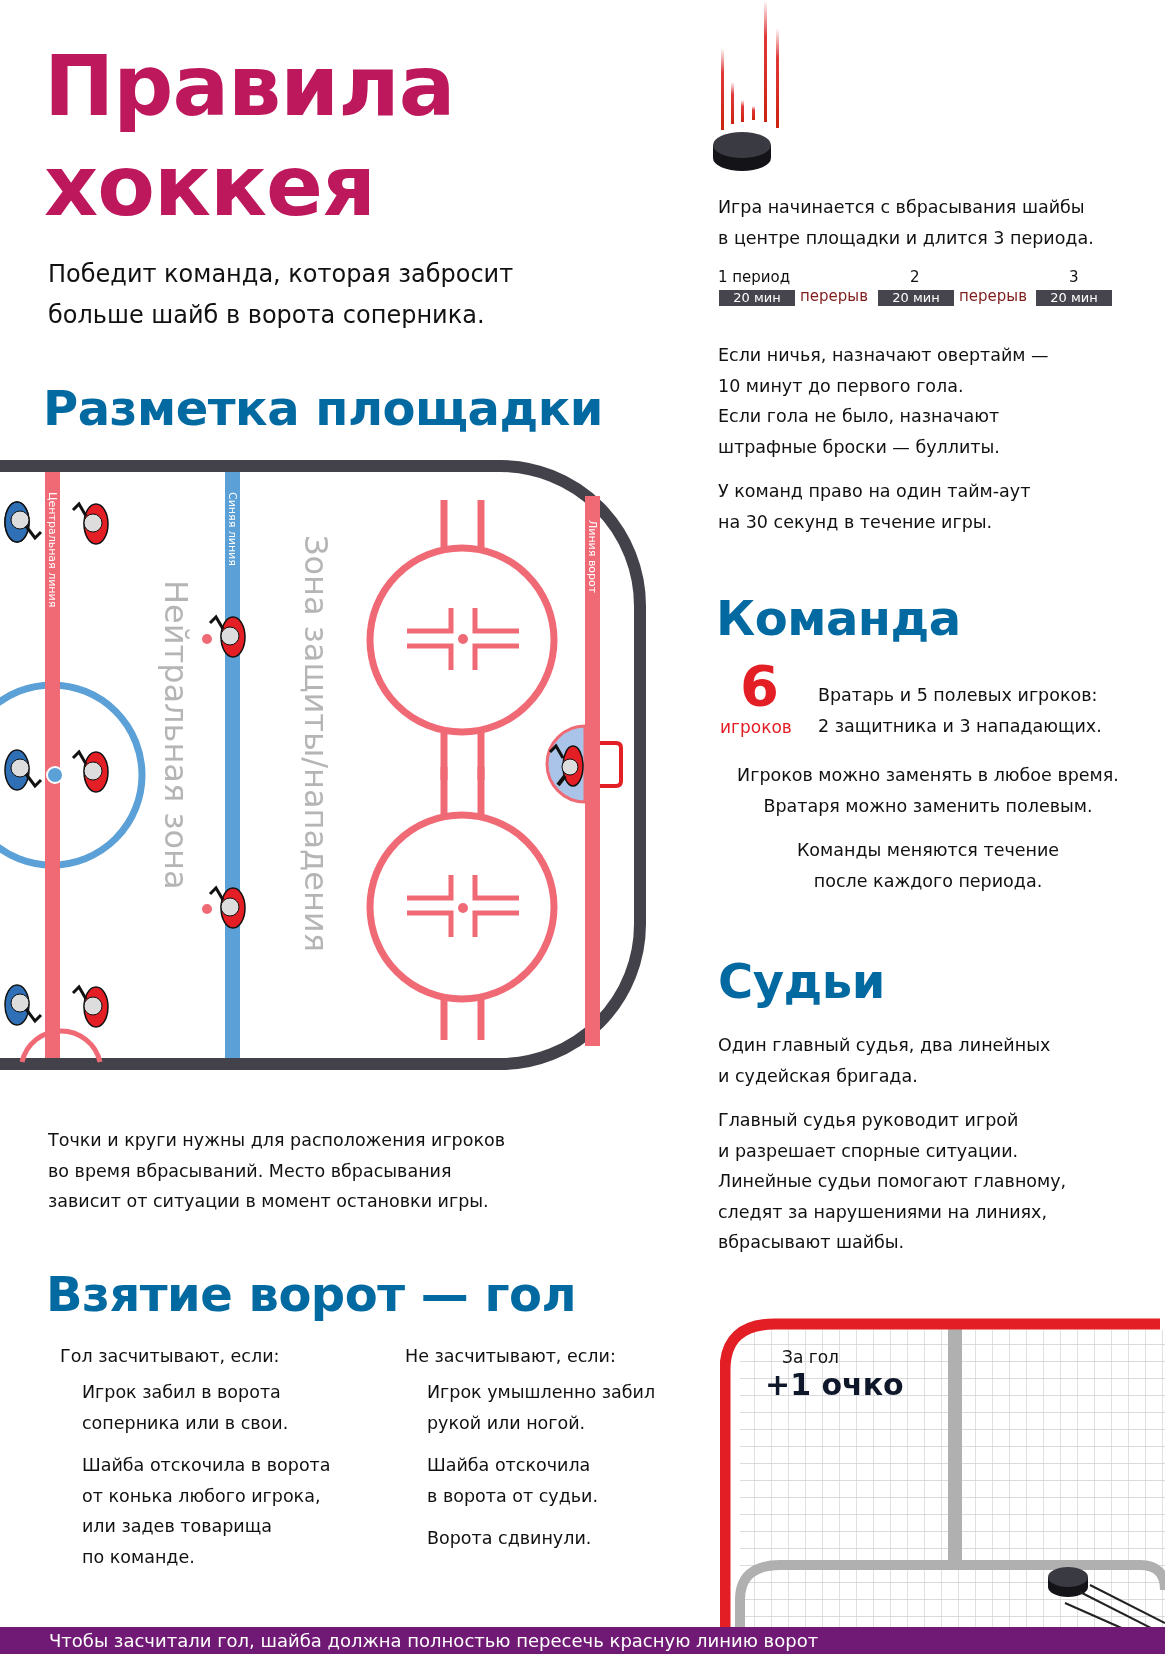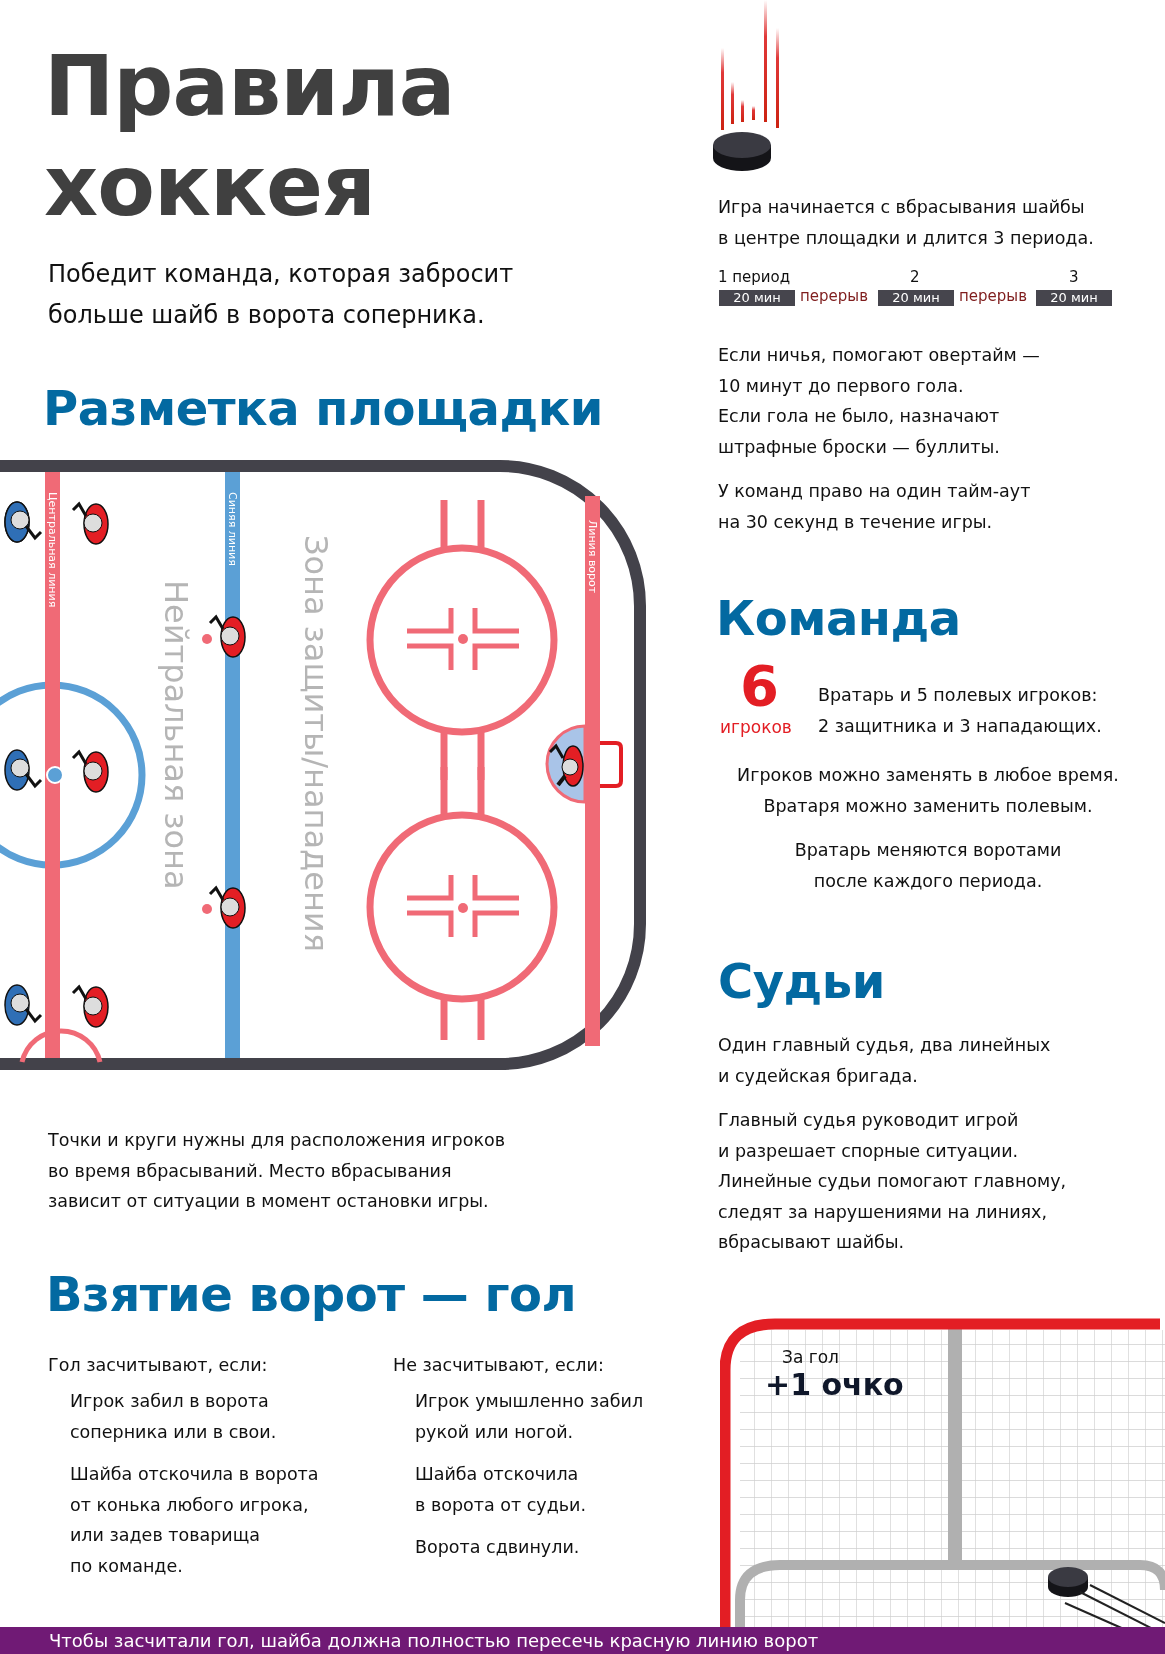--- a/index.html
+++ b/index.html
@@ -1,34 +1,34 @@
 <!DOCTYPE html>
 <html><head>
 <meta charset="utf-8">
 <style>
   * { box-sizing: border-box; margin: 0; padding: 0; }
   html, body { width: 1165px; height: 1654px; background: #ffffff; overflow: hidden; }
   body { position: relative; font-family: "DejaVu Sans", "Liberation Sans", sans-serif; color: #111; }
 
   .abs { position: absolute; }
 
-  .title { left: 44px; top: 36px; font-size: 84px; font-weight: bold; line-height: 100px; color: #404040; letter-spacing: -1px; }
+  .title { left: 44px; top: 36px; font-size: 84px; font-weight: bold; line-height: 100px; color: #be185d; letter-spacing: -1px; }
   .intro { left: 48px; top: 254px; font-size: 24px; line-height: 41px; color: #111; }
 
   .h2 { font-size: 48px; font-weight: bold; color: #0369a1; line-height: 56px; letter-spacing: -0.5px; }
   .body-text { font-size: 17.5px; line-height: 30.5px; color: #111; }
   .body-text p { margin-bottom: 14px; }
 
   .sec-rink-title { left: 43px; top: 380px; }
   .rink { left: 0; top: 440px; width: 680px; height: 660px; }
   .rink-caption { left: 48px; top: 1125px; width: 620px; font-size: 17.5px; line-height: 30.5px; }
 
   .sec-goal-title { left: 46px; top: 1266px; }
   .goal-cols { left: 48px; top: 1341px; width: 640px; }
-  .goal-col { position: absolute; top: 9px; width: 320px; }
+  .goal-col { position: absolute; top: 0; width: 320px; margin-left: 12px; }
   .goal-col-head { font-size: 17.5px; line-height: 30px; margin-bottom: 6px; }
   .goal-col ul { list-style: none; padding-left: 22px; }
   .goal-col li { font-size: 17.5px; line-height: 30.5px; margin-bottom: 12px; }
 
   .puck-illus { left: 712px; top: 0; width: 80px; height: 175px; }
 
   .right-col { left: 718px; width: 420px; }
   .game-start { top: 192px; }
   .periods { left: 718px; top: 268px; width: 400px; height: 44px; }
   .period-label { position: absolute; top: 0; font-size: 15px; color: #111; }
@@ -92,21 +92,21 @@
   <span class="period-label" style="left:351px">3</span>
   <span class="time-box" style="left:1px">20 мин</span>
   <span class="break-label" style="left:82px">перерыв</span>
   <span class="time-box" style="left:160px">20 мин</span>
   <span class="break-label" style="left:241px">перерыв</span>
   <span class="time-box" style="left:318px">20 мин</span>
 </div>
 
 <div class="abs right-col body-text overtime">
   <p>
-    <span style="display:block">Если ничья, помогают овертайм —</span>
+    <span style="display:block">Если ничья, назначают овертайм —</span>
     <span style="display:block">10 минут до первого гола.</span>
     <span style="display:block">Если гола не было, назначают</span>
     <span style="display:block">штрафные броски — буллиты.</span>
   </p>
   <p>
     <span style="display:block">У команд право на один тайм-аут</span>
     <span style="display:block">на 30 секунд в течение игры.</span>
   </p>
 </div>
 
@@ -116,21 +116,21 @@
 <div class="abs team-comp">
   <div>Вратарь и 5 полевых игроков:</div>
   <div>2 защитника и 3 нападающих.</div>
 </div>
 <div class="abs right-col body-text team-more">
   <p>
     <span style="display:block">Игроков можно заменять в любое время.</span>
     <span style="display:block">Вратаря можно заменить полевым.</span>
   </p>
   <p>
-    <span style="display:block">Вратарь меняются воротами</span>
+    <span style="display:block">Команды меняются течение</span>
     <span style="display:block">после каждого периода.</span>
   </p>
 </div>
 
 <div class="abs h2 sec-ref-title">Судьи</div>
 <div class="abs right-col body-text ref-text">
   <p>
     <span style="display:block">Один главный судья, два линейных</span>
     <span style="display:block">и судейская бригада.</span>
   </p>

